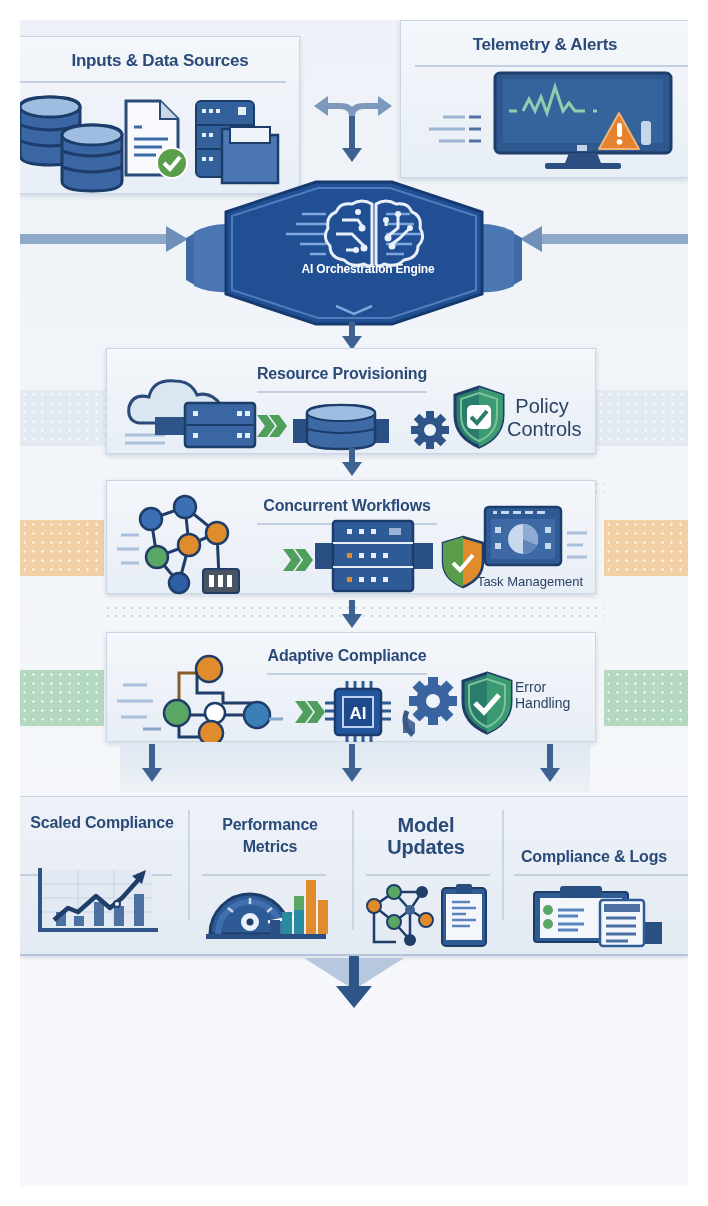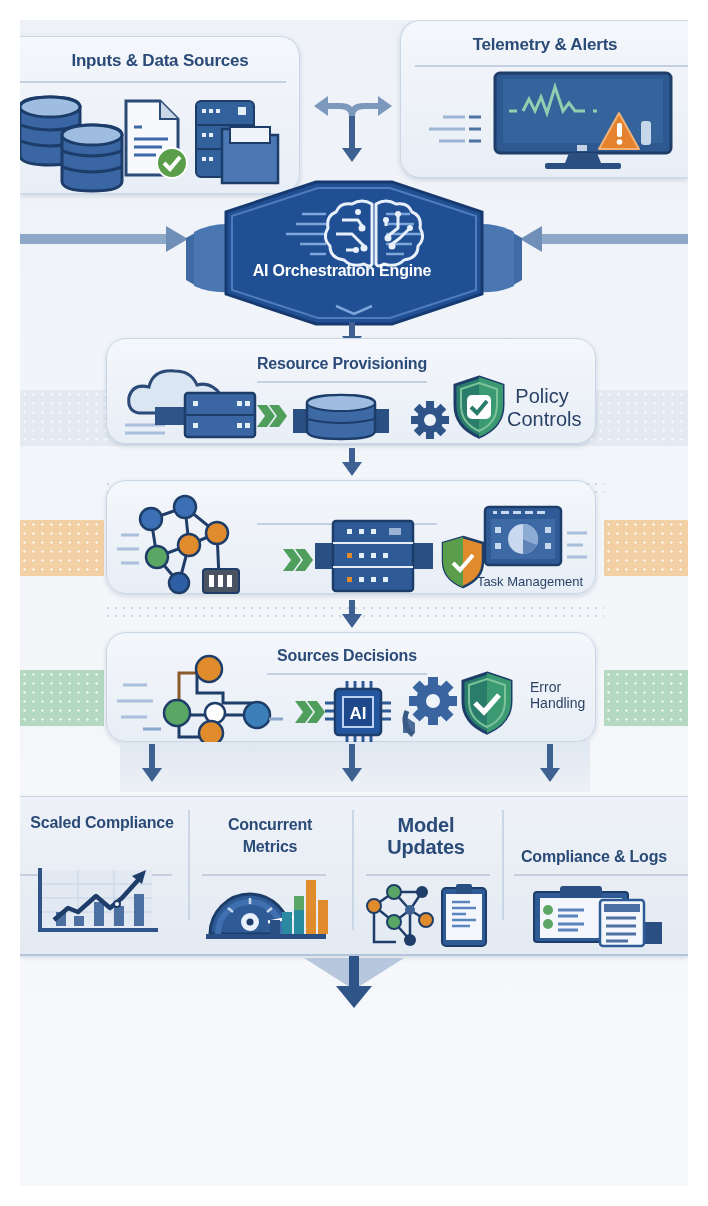--- a/index.html
+++ b/index.html
@@ -8,21 +8,21 @@
   .canvas {
     position: absolute; left: 20px; top: 20px; width: 668px; height: 1166px;
     background: linear-gradient(180deg, #eef2f8 0%, #f2f5f9 40%, #f5f7fa 70%, #f7f8fb 100%);
     overflow: hidden;
   }
   .abs { position: absolute; }
   .panel {
     position: absolute;
     background: linear-gradient(180deg, #f4f7fb 0%, #e8eef6 100%);
     border: 1.5px solid #c9d6e6;
-    border-radius: 20px;
+    border-radius: 0;
     box-shadow: 0 2px 5px rgba(40,70,110,0.18);
   }
   .title {
     position: absolute; color: #2a4a78; font-weight: bold; text-align: center; white-space: nowrap;
     letter-spacing: -0.2px;
   }
   .rule { position: absolute; height: 1.5px; background: #c3d0e2; }
   .side-label { position: absolute; color: #2b4266; text-align: center; line-height: 1.15; }
   .band {
     position: absolute; height: 56px;
@@ -169,36 +169,36 @@
         <circle cx="42" cy="50" r="3.5"></circle>
         <circle cx="36" cy="14" r="3"></circle>
         <circle cx="66" cy="40" r="3.5"></circle>
         <circle cx="70" cy="48" r="3.5"></circle>
         <circle cx="88" cy="30" r="3"></circle>
         <circle cx="76" cy="16" r="3"></circle>
         <circle cx="64" cy="22" r="3"></circle>
         <circle cx="34" cy="52" r="3"></circle>
       </g>
   </svg>
-  <div class="title" style="left:154px; width:336px; top:242px; font-size:16px; color:#ffffff;text-align:center;">AI Orchestration Engine</div>
+  <div class="title" style="left:180px; width:336px; top:242px; font-size:12px; color:#ffffff;text-align:center;">AI Orchestration Engine</div>
 
   <svg style="left:320px; top:302px;" width="24" height="30" viewBox="0 0 24 30">
     <rect x="9" y="0" width="6" height="16" fill="#3d6291"></rect>
       <path d="M2 14 L22 14 L12 28 Z" fill="#3d6291"></path>
   </svg>
 
   <div class="band" style="left:0; width:668px; top:370px; background-color:#e4eaf2;"></div>
   <div class="band" style="left:0; width:84px; top:500px; background-color:#f3cfa6;"></div>
   <div class="band" style="left:584px; width:84px; top:500px; background-color:#f3cfa6;"></div>
   <div class="band" style="left:0; width:84px; top:650px; background-color:#b5d9c0;"></div>
   <div class="band" style="left:584px; width:84px; top:650px; background-color:#b5d9c0;"></div>
   <div class="dots" style="left:84px; width:500px; top:460px; height:14px;"></div>
   <div class="dots" style="left:84px; width:500px; top:584px; height:14px;"></div>
 
-  <div class="panel" style="left:86px; top:318px; width:490px; height:106px;">
+  <div class="panel" style="left:86px; top:328px; width:490px; height:106px;">
     <div class="title" style="left:140px; width:190px; top:16px; font-size:16px;">Resource Provisioning</div>
     <div class="rule" style="left:150px; width:170px; top:42px;"></div>
     <svg style="left:18px; top:24px;" width="150" height="76" viewBox="0 0 150 76">
       <path d="M14 50 Q2 48 4 34 Q8 20 24 24 Q28 6 50 8 Q66 8 72 22 Q86 18 96 32 L96 50 Z" fill="#dbe6f3" stroke="#2b4a78" stroke-width="3"></path>
       <g stroke="#a9bfdc" stroke-width="3">
           <line x1="0" y1="62" x2="40" y2="62"></line>
           <line x1="0" y1="70" x2="40" y2="70"></line>
         </g>
       <rect x="30" y="44" width="40" height="18" fill="#2e5488"></rect>
       <rect x="60" y="30" width="70" height="44" rx="3" fill="#3a67a3" stroke="#1c3c6a" stroke-width="2.5"></rect>
@@ -244,20 +244,21 @@
     </svg>
     <div class="side-label" style="left:400px; width:70px; top:46px; font-size:20px;">Policy Controls</div>
   </div>
 
   <svg style="left:320px; top:428px;" width="24" height="30" viewBox="0 0 24 30">
     <rect x="9" y="0" width="6" height="16" fill="#3d6291"></rect>
       <path d="M2 14 L22 14 L12 28 Z" fill="#3d6291"></path>
   </svg>
 
   <div class="panel" style="left:86px; top:460px; width:490px; height:114px;">
+    <div class="title" style="left:140px; width:200px; top:16px; font-size:16px;">Concurrent Workflows</div>
     <div class="rule" style="left:150px; width:180px; top:42px;"></div>
     <svg style="left:10px; top:50px;" width="22" height="40" viewBox="0 0 22 40">
       <g stroke="#a9bfdc" stroke-width="3">
           <line x1="4" y1="4" x2="22" y2="4"></line>
           <line x1="0" y1="18" x2="22" y2="18"></line>
           <line x1="4" y1="32" x2="22" y2="32"></line>
         </g>
     </svg>
     <svg style="left:30px; top:16px;" width="112" height="96" viewBox="0 0 112 96">
       <g stroke="#1e3d68" stroke-width="3" fill="none">
@@ -331,21 +332,21 @@
     </svg>
     <div class="side-label" style="left:368px; width:110px; top:94px; font-size:13px;text-align:center;">Task Management</div>
   </div>
 
   <svg style="left:320px; top:580px;" width="24" height="30" viewBox="0 0 24 30">
     <rect x="9" y="0" width="6" height="16" fill="#3d6291"></rect>
       <path d="M2 14 L22 14 L12 28 Z" fill="#3d6291"></path>
   </svg>
 
   <div class="panel" style="left:86px; top:612px; width:490px; height:110px;">
-    <div class="title" style="left:150px; width:180px; top:14px; font-size:16px;">Sources Decisions</div>
+    <div class="title" style="left:150px; width:180px; top:14px; font-size:16px;">Adaptive Compliance</div>
     <div class="rule" style="left:160px; width:160px; top:40px;"></div>
     <svg style="left:10px; top:48px;" width="44" height="50" viewBox="0 0 44 50">
       <g stroke="#a9bfdc" stroke-width="3">
           <line x1="6" y1="4" x2="30" y2="4"></line>
           <line x1="0" y1="20" x2="36" y2="20"></line>
           <line x1="4" y1="36" x2="30" y2="36"></line>
         </g>
       <line x1="26" y1="48" x2="44" y2="48" stroke="#8aa6cb" stroke-width="3"></line>
     </svg>
     <svg style="left:46px; top:20px;" width="130" height="90" viewBox="0 0 130 90">
@@ -400,21 +401,21 @@
       <circle cx="34" cy="26" r="7" fill="#eef3fa"></circle>
       <path d="M4 40 L4 58 L16 58 L16 48 Z" fill="#4d6e99"></path>
       <path d="M8 36 Q2 50 14 60" fill="none" stroke="#3a5a86" stroke-width="5"></path>
     </svg>
     <svg style="left:354px; top:38px;" width="52" height="64" viewBox="0 0 52 64">
       <path d="M26 2 L50 10 L50 30 Q50 52 26 62 Q2 52 2 30 L2 10 Z" fill="#2a7d6a" stroke="#1e3d68" stroke-width="3"></path>
       <path d="M26 2 L50 10 L50 30 Q50 52 26 62 Z" fill="#3b9a72"></path>
       <path d="M26 8 L44 14 L44 30 Q44 48 26 56 Q8 48 8 30 L8 14 Z" fill="none" stroke="#7cc39a" stroke-width="2"></path>
       <path d="M14 32 L23 41 L38 24" fill="none" stroke="#ffffff" stroke-width="5"></path>
     </svg>
-    <div class="side-label" style="left:408px; width:64px; top:46px; font-size:14px; text-align:left;margin-left:15px;">Error Handling</div>
+    <div class="side-label" style="left:408px; width:64px; top:46px; font-size:14px; text-align:left;">Error Handling</div>
   </div>
 
   <div class="abs" style="left:100px; top:722px; width:470px; height:50px; background:linear-gradient(180deg,#dfe7f1,#edf1f6);"></div>
   <svg style="left:120px; top:724px;" width="24" height="40" viewBox="0 0 24 40">
     <rect x="9" y="0" width="6" height="26" fill="#3d6291"></rect>
       <path d="M2 24 L22 24 L12 38 Z" fill="#3d6291"></path>
   </svg>
   <svg style="left:320px; top:724px;" width="24" height="40" viewBox="0 0 24 40">
     <rect x="9" y="0" width="6" height="26" fill="#3d6291"></rect>
       <path d="M2 24 L22 24 L12 38 Z" fill="#3d6291"></path>
@@ -446,21 +447,21 @@
         <rect x="56" y="34" width="10" height="24"></rect>
         <rect x="76" y="38" width="10" height="20"></rect>
         <rect x="96" y="26" width="10" height="32"></rect>
       </g>
     <path d="M16 52 L30 40 L40 44 L58 28 L72 40 L84 30 L102 10" fill="none" stroke="#1e3d68" stroke-width="4.5" stroke-linejoin="round"></path>
     <path d="M94 8 L108 2 L104 16 Z" fill="#1e3d68"></path>
     <circle cx="79" cy="36" r="3" fill="#ffffff" stroke="#1e3d68" stroke-width="2"></circle>
     <path d="M2 0 L2 62 L120 62" fill="none" stroke="#2e5488" stroke-width="4"></path>
   </svg>
 
-  <div class="title" style="left:180px; width:140px; top:794px; font-size:16px; white-space:normal; line-height:22px;">Concurrent Metrics</div>
+  <div class="title" style="left:180px; width:140px; top:794px; font-size:16px; white-space:normal; line-height:22px;">Performance Metrics</div>
   <div class="rule" style="left:182px; width:124px; top:854px;"></div>
   <svg style="left:186px; top:858px;" width="130" height="62" viewBox="0 0 130 62">
     <path d="M4 56 A40 40 0 0 1 84 56 Z" fill="#2e5b96" stroke="#1c3c6a" stroke-width="3"></path>
     <path d="M12 56 A32 32 0 0 1 76 56" fill="none" stroke="#3f6fae" stroke-width="6"></path>
     <g stroke="#c8d8ee" stroke-width="2.5">
         <line x1="44" y1="20" x2="44" y2="26"></line>
         <line x1="22" y1="30" x2="27" y2="34"></line>
         <line x1="66" y1="30" x2="61" y2="34"></line>
       </g>
     <circle cx="44" cy="44" r="9" fill="#e8f0fb"></circle>

